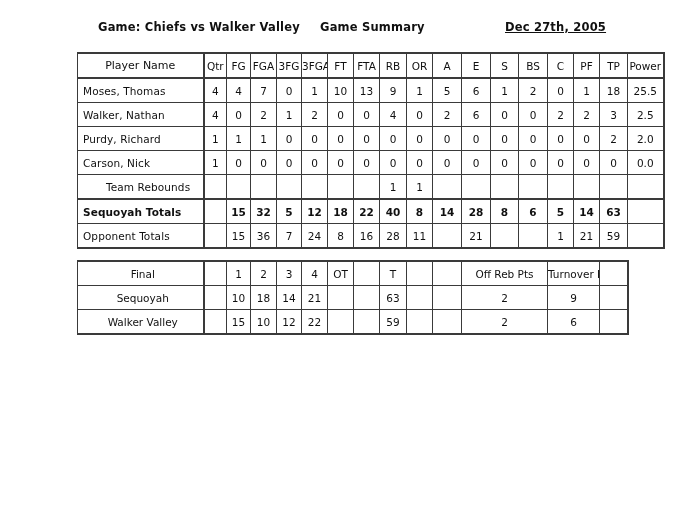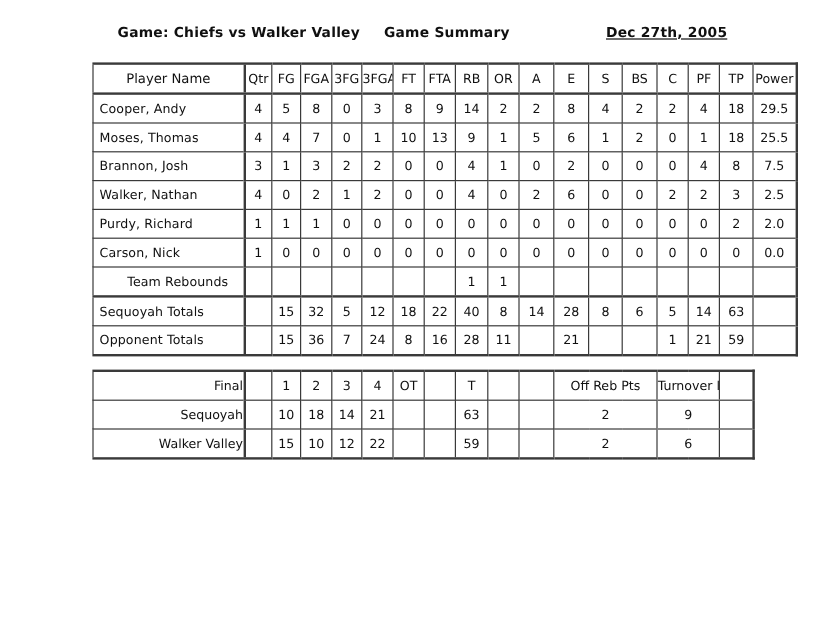--- a/index.html
+++ b/index.html
@@ -74,34 +74,34 @@
   thead th {
     font-size: 10.5px;
     font-weight: 400;
   }
   thead th.hname { font-size: 11px; margin-top: 26px; }
 
   .stat { font-size: 10.5px; }
 
   
   tr.heavy-bottom > td, tr.heavy-bottom > th { border-bottom-width: 2px; }
-  tr.heavy-top > td, tr.heavy-top > th { border-top-width: 2px; }
+  tr.heavy-top > td, tr.heavy-top > th { border-top-width: 2px; font-weight: bold; }
 
   td.lsep, th.lsep { border-left-width: 2px; }
   td.rsep, th.rsep { border-right-width: 2px; }
 
   
   .gapbox {
     height: 11px;
     width: 566px;
   }
 
   table.lower td { height: 23px; }
   table.lower td.label {
-    text-align: right;
+    text-align: center;
     padding-left: 5px;
   }
   .nb-r { border-right: none !important; }
 </style>
 </head>
 <body>
 
 <div class="titlebar">
   <span id="t-game">Game: Chiefs vs Walker Valley</span>
   <span id="t-summary">Game Summary</span>
@@ -148,40 +148,20 @@
         <th>S</th>
         <th>BS</th>
         <th>C</th>
         <th>PF</th>
         <th>TP</th>
         <th class="rsep">Power</th>
       </tr>
     </thead>
     <tbody>
 
-      <tr>
-        <td class="cname">Cooper, Andy</td>
-        <td class="stat lsep">4</td>
-        <td class="stat">5</td>
-        <td class="stat">8</td>
-        <td class="stat">0</td>
-        <td class="stat">3</td>
-        <td class="stat">8</td>
-        <td class="stat">9</td>
-        <td class="stat">14</td>
-        <td class="stat">2</td>
-        <td class="stat">2</td>
-        <td class="stat">8</td>
-        <td class="stat">4</td>
-        <td class="stat">2</td>
-        <td class="stat">2</td>
-        <td class="stat">4</td>
-        <td class="stat">18</td>
-        <td class="stat rsep">29.5</td>
-      </tr>
 
       <tr>
         <td class="cname">Moses, Thomas</td>
         <td class="stat lsep">4</td>
         <td class="stat">4</td>
         <td class="stat">7</td>
         <td class="stat">0</td>
         <td class="stat">1</td>
         <td class="stat">10</td>
         <td class="stat">13</td>
@@ -192,40 +172,20 @@
         <td class="stat">1</td>
         <td class="stat">2</td>
         <td class="stat">0</td>
         <td class="stat">1</td>
         <td class="stat">18</td>
         <td class="stat rsep">25.5</td>
       </tr>
 
 
 
-      <tr>
-        <td class="cname">Brannon, Josh</td>
-        <td class="stat lsep">3</td>
-        <td class="stat">1</td>
-        <td class="stat">3</td>
-        <td class="stat">2</td>
-        <td class="stat">2</td>
-        <td class="stat">0</td>
-        <td class="stat">0</td>
-        <td class="stat">4</td>
-        <td class="stat">1</td>
-        <td class="stat">0</td>
-        <td class="stat">2</td>
-        <td class="stat">0</td>
-        <td class="stat">0</td>
-        <td class="stat">0</td>
-        <td class="stat">4</td>
-        <td class="stat">8</td>
-        <td class="stat rsep">7.5</td>
-      </tr>
 
       <tr>
         <td class="cname">Walker, Nathan</td>
         <td class="stat lsep">4</td>
         <td class="stat">0</td>
         <td class="stat">2</td>
         <td class="stat">1</td>
         <td class="stat">2</td>
         <td class="stat">0</td>
         <td class="stat">0</td>

